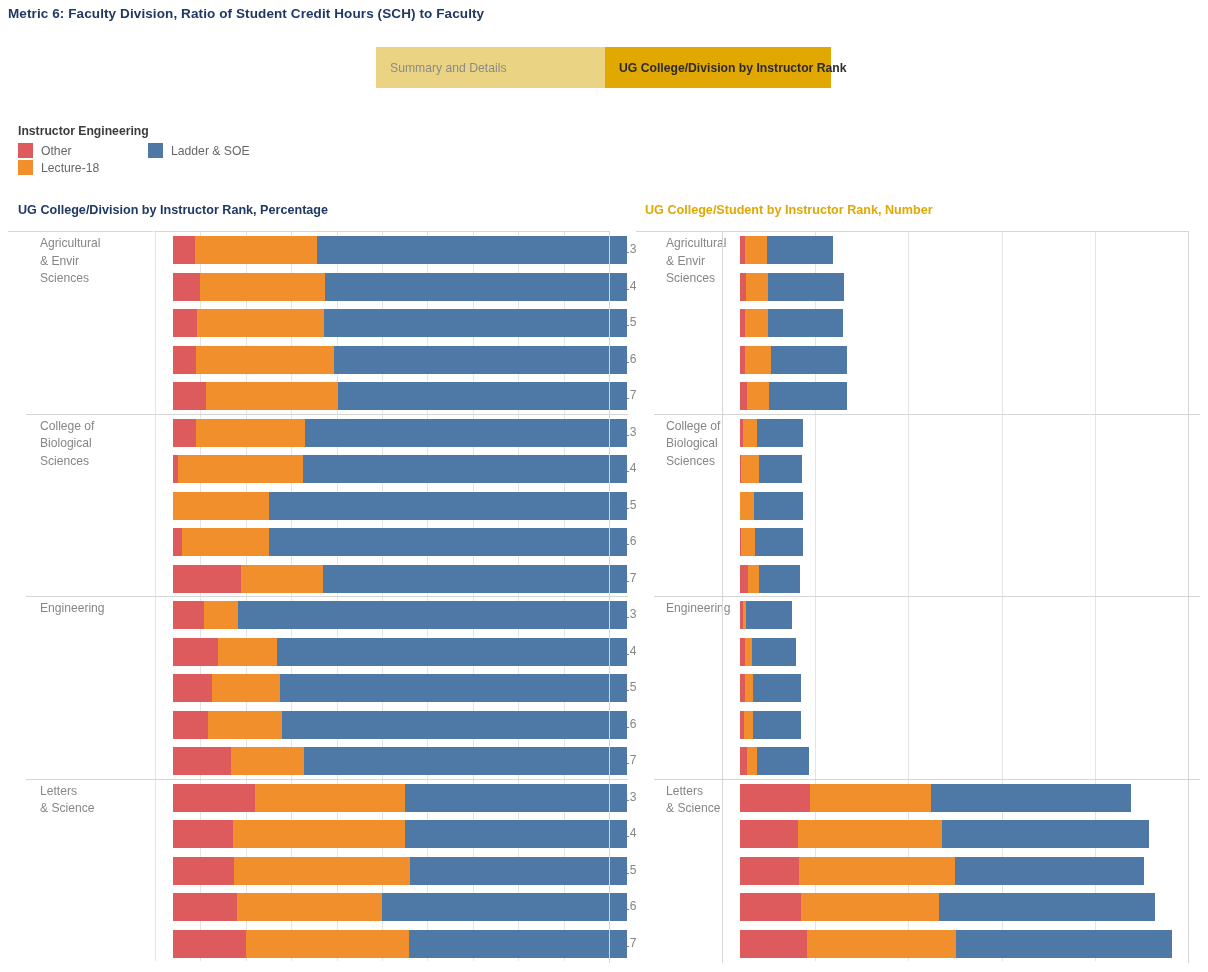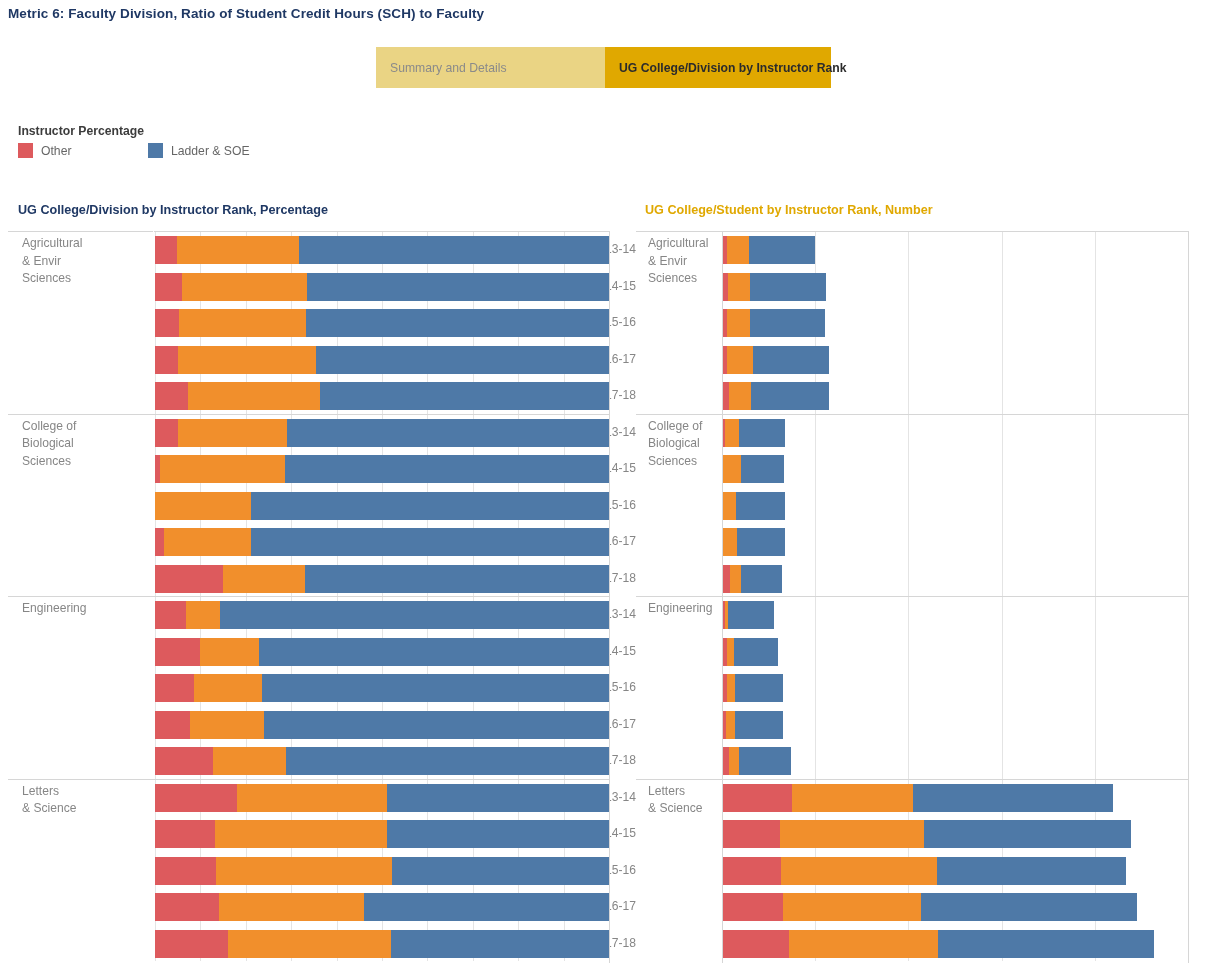--- a/index.html
+++ b/index.html
@@ -120,21 +120,21 @@
     left: 0; top: 0;
     height: 1px;
     background: #d6d6d6;
   }
   #panel-pct .panel-border-top { width: 602px; }
   #panel-num .panel-border-top { width: 552px; }
 
   
   .group {
     position: absolute;
-    left: 0;
+    left: 18px;
     width: 100%;
   }
   .group-sep {
     position: absolute;
     left: 0; top: 0;
     height: 1px;
     background: #d6d6d6;
   }
   #panel-pct .group-sep { width: 602px; }
   #panel-num .group-sep { width: 552px; }
@@ -221,29 +221,35 @@
 <body>
 
 <div id="dashboard-title">Metric 6: Faculty Division, Ratio of Student Credit Hours (SCH) to Faculty</div>
 
 <div id="tab-strip">
   <div class="tab inactive">Summary and Details</div>
   <div class="tab active">UG College/Division by Instructor Rank</div>
 </div>
 
 <div id="legend">
-  <div id="legend-title">Instructor Percentage</div>
+  <div id="legend-title">Instructor Engineering</div>
   <div class="legend-row">
     <div class="legend-item slot-a">
       <span class="legend-swatch" style="background:#dd5a5d"></span>
       <span class="legend-label">Other</span>
     </div>
     <div class="legend-item">
       <span class="legend-swatch" style="background:#4e79a7"></span>
       <span class="legend-label">Ladder &amp; SOE</span>
+    </div>
+  </div>
+  <div class="legend-row">
+    <div class="legend-item slot-a">
+      <span class="legend-swatch" style="background:#f18f2c"></span>
+      <span class="legend-label">Lecture-18</span>
     </div>
   </div>
 </div>
 
 <div class="panel-title" id="pct-title">UG College/Division by Instructor Rank, Percentage</div>
 <div class="panel-title" id="num-title">UG College/Student by Instructor Rank, Number</div>
 
 <div class="panel" id="panel-pct">
   <div class="grid-layer">
       <div class="gridline" style="left: 0px; height: 730px;"></div>

